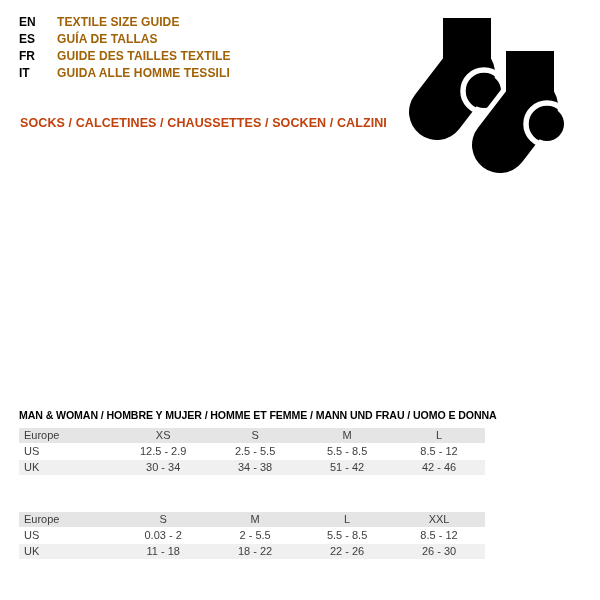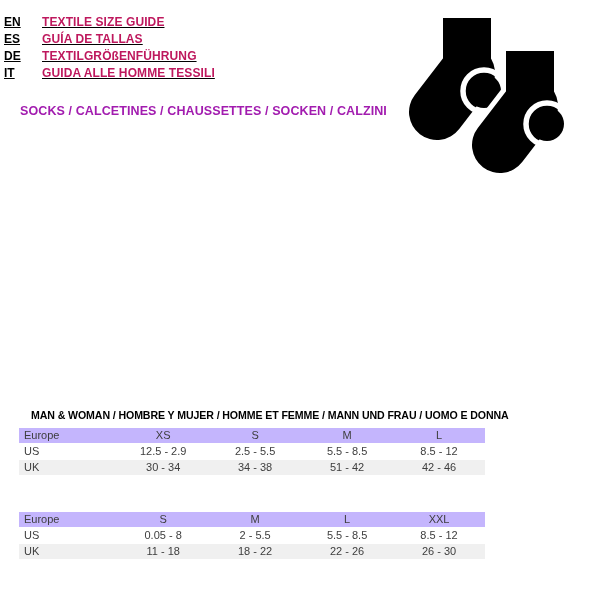--- a/index.html
+++ b/index.html
@@ -4,77 +4,77 @@
 <style>
   html, body { margin: 0; padding: 0; }
   body {
     width: 600px; height: 600px;
     background: #ffffff;
     position: relative;
     overflow: hidden;
     font-family: "Liberation Sans", sans-serif;
     -webkit-font-smoothing: antialiased;
   }
-  .lang-block { position: absolute; left: 4px; top: 13px; text-decoration: underline; }
+  .lang-block { position: absolute; left: 19px; top: 13px; }
   .lang-row { display: flex; align-items: center; height: 17px; }
   .lang-code {
     width: 38px; flex: 0 0 38px;
     font-size: 12px; font-weight: bold; color: #000;
   }
   .lang-label {
-    font-size: 12px; font-weight: bold; color: #be185d;
+    font-size: 12px; font-weight: bold; color: #a16207;
     letter-spacing: 0.1px; white-space: nowrap;
   }
   .category-line {
-    position: absolute; left: 20px; top: 104px;
-    font-size: 12.5px; font-weight: bold; color: #a21caf;
+    position: absolute; left: 20px; top: 116px;
+    font-size: 12.5px; font-weight: bold; color: #c2410c;
     letter-spacing: 0.1px; white-space: nowrap;
   }
   .socks-svg { position: absolute; left: 405px; top: 18px; }
 
   .size-section { position: absolute; left: 19px; width: 466px; }
   #adult-section { top: 409px; }
   #children-section { top: 512px; }
   .table-title {
     font-size: 10.6px; font-weight: bold; color: #000;
-    margin: 0 0 7px 12px; white-space: nowrap; letter-spacing: -0.1px;
+    margin: 0 0 7px 0; white-space: nowrap; letter-spacing: -0.1px;
   }
   table.size-table {
     width: 100%;
     border-collapse: collapse;
     table-layout: fixed;
   }
   .size-table th, .size-table td {
     font-size: 11px; font-weight: normal; color: #3d3d3d;
     padding: 0; text-align: center; white-space: nowrap;
   }
   .size-table th:first-child, .size-table td:first-child {
     text-align: left; padding-left: 5px; width: 20%;
   }
-  .size-table thead tr { background: #c4b5fd; height: 15px; }
+  .size-table thead tr { background: #e5e5e5; height: 15px; }
   .size-table tbody tr { height: 16px; }
   .size-table tr { border-bottom: 1.5px solid #ffffff; }
   .size-table tbody tr.row-0 { background: #ffffff; }
   .size-table tbody tr.row-1 { background: #f0f0f0; padding-left: 15px; }
 </style>
 </head>
 <body>
 
 <div class="lang-block">
   <div class="lang-row">
     <span class="lang-code">EN</span>
     <span class="lang-label">TEXTILE SIZE GUIDE</span>
   </div>
   <div class="lang-row">
     <span class="lang-code">ES</span>
     <span class="lang-label">GUÍA DE TALLAS</span>
   </div>
   <div class="lang-row">
-    <span class="lang-code">DE</span>
-    <span class="lang-label">TEXTILGRÖßENFÜHRUNG</span>
+    <span class="lang-code">FR</span>
+    <span class="lang-label">GUIDE DES TAILLES TEXTILE</span>
   </div>
   <div class="lang-row">
     <span class="lang-code">IT</span>
     <span class="lang-label">GUIDA ALLE HOMME TESSILI</span>
   </div>
 </div>
 
 <div class="category-line">SOCKS / CALCETINES / CHAUSSETTES / SOCKEN / CALZINI</div>
 
 <svg class="socks-svg" width="172" height="162" viewBox="0 0 172 162" aria-hidden="true">
@@ -134,21 +134,21 @@
         <th>Europe</th>
         <th>S</th>
         <th>M</th>
         <th>L</th>
         <th>XXL</th>
       </tr>
     </thead>
     <tbody>
       <tr class="row-0">
         <td>US</td>
-        <td>0.05 - 8</td>
+        <td>0.03 - 2</td>
         <td>2 - 5.5</td>
         <td>5.5 - 8.5</td>
         <td>8.5 - 12</td>
       </tr>
       <tr class="row-1">
         <td>UK</td>
         <td>11 - 18</td>
         <td>18 - 22</td>
         <td>22 - 26</td>
         <td>26 - 30</td>

